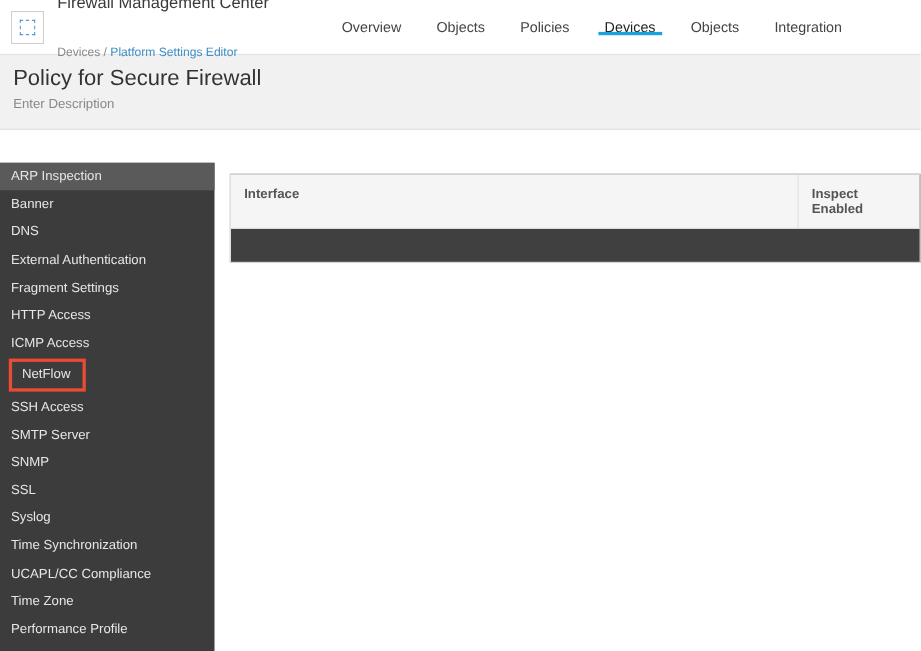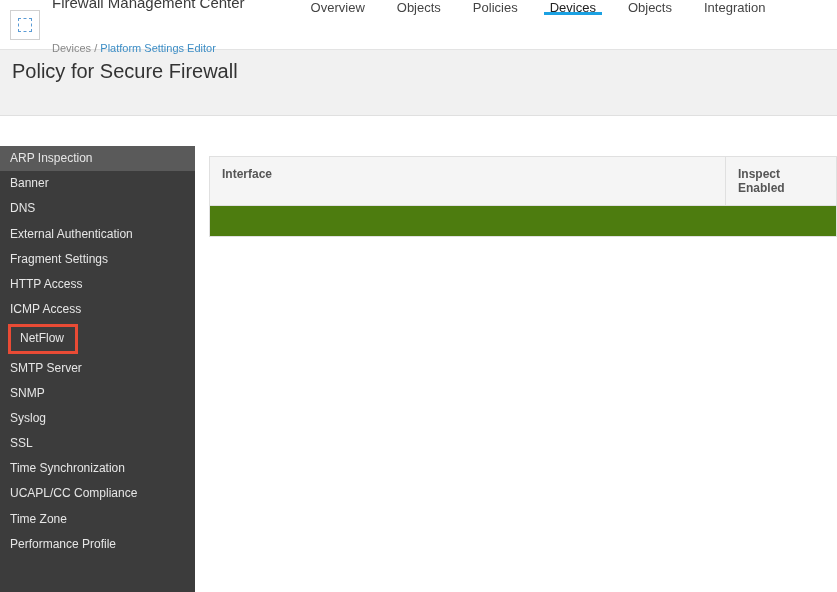--- a/index.html
+++ b/index.html
@@ -7,40 +7,40 @@
 
     
     .topbar { display: flex; align-items: center; height: 50px; border-bottom: 1px solid #e3e3e3; padding-left: 10px; }
     .brand-icon { width: 30px; height: 30px; border: 1px solid #d0d0d0; display: flex; align-items: center; justify-content: center; margin-right: 12px; }
     .brand-icon-inner { width: 14px; height: 14px; border: 1px dashed #5a9bd5; }
     .brand-text { display: flex; flex-direction: column; }
     .brand-title { font-size: 15px; color: #3a3a3a; line-height: 1.2; font-weight: 400;}
     .brand-sub { font-size: 11px; color: #888; line-height: 1.3; margin-top: 29px; }
     .brand-sub a { color: #3c8dc5; text-decoration: none; }
 
-    .topnav { display: flex; margin-left: 50px; height: 50px; align-items: flex-start; }
+    .topnav { display: flex; margin-left: 50px; height: 50px; align-items: center; }
     .topnav-item { display: flex; align-items: center; padding: 0 16px; font-size: 13px; color: #444; cursor: pointer; position: relative; }
     .topnav-item.active { color: #222; }
     .topnav-item.active::after { content: ""; position: absolute; left: 10px; right: 10px; bottom: 0; height: 3px; background: #1ba1e2; }
 
     
-    .titlebar { background: #f1f1f1; padding: 10px 12px 32px 12px; border-bottom: 1px solid #e0e0e0;}
+    .titlebar { background: #f1f1f1; padding: 10px 12px 16px 12px; border-bottom: 1px solid #e0e0e0;}
     .titlebar h1 { font-size: 20px; font-weight: 400; color: #333; }
     .titlebar .desc { font-size: 12px; color: #888; margin-top: 4px; }
 
     
     .content-row { display: flex; }
     .sidebar { width: 195px; background: #3c3c3c; color: #e6e6e6; padding-top: 0; min-height: 460px; margin-top: 30px;}
     .sidebar-item { padding: 6px 10px; font-size: 12px; cursor: pointer; color: #e6e6e6; line-height: 1.1; }
     .sidebar-item.selected { background: #5a5a5a; }
     .sidebar-item.highlighted { outline: 3px solid #e94b35; outline-offset: -1px; display: inline-block; padding-right: 12px; margin-left: 6px;}
     .sidebar .wrap-highlight { padding: 4px 4px; }
 
     .mainpane { flex: 1; padding: 40px 0 0 14px; }
-    .table-container { border: 1px solid #e0e0e0; border-top: 1px solid #e0e0e0; width: 100%; background: #4d7c0f; }
+    .table-container { border: 1px solid #e0e0e0; border-top: 1px solid #e0e0e0; width: 100%; background: #404040; }
     .table-header { display: flex; background: #f5f5f5; border-bottom: 1px solid #e0e0e0; }
     .th { padding: 10px 12px; font-size: 12px; font-weight: bold; color: #555; }
     .th-interface { flex: 1; border-right: 1px solid #e0e0e0; }
     .th-inspect { width: 110px; text-align: left; }
     .table-body { height: 30px; }
   </style>
 </head>
 <body>
 
 <div class="topbar">
@@ -58,38 +58,40 @@
     <div class="topnav-item">Objects</div>
     <div class="topnav-item">Policies</div>
     <div class="topnav-item active">Devices</div>
     <div class="topnav-item">Objects</div>
     <div class="topnav-item">Integration</div>
   </div>
 </div>
 
 <div class="titlebar">
   <h1>Policy for Secure Firewall</h1>
+  <div class="desc">Enter Description</div>
 </div>
 
 <div class="content-row">
   <div class="sidebar">
     <div class="sidebar-item selected">ARP Inspection</div>
     <div class="sidebar-item">Banner</div>
     <div class="sidebar-item">DNS</div>
     <div class="sidebar-item">External Authentication</div>
     <div class="sidebar-item">Fragment Settings</div>
     <div class="sidebar-item">HTTP Access</div>
     <div class="sidebar-item">ICMP Access</div>
     <div class="wrap-highlight">
       <span class="sidebar-item highlighted">NetFlow</span>
     </div>
+    <div class="sidebar-item">SSH Access</div>
     <div class="sidebar-item">SMTP Server</div>
     <div class="sidebar-item">SNMP</div>
+    <div class="sidebar-item">SSL</div>
     <div class="sidebar-item">Syslog</div>
-    <div class="sidebar-item">SSL</div>
     <div class="sidebar-item">Time Synchronization</div>
     <div class="sidebar-item">UCAPL/CC Compliance</div>
     <div class="sidebar-item">Time Zone</div>
     <div class="sidebar-item">Performance Profile</div>
   </div>
 
   <div class="mainpane">
     <div class="table-container">
       <div class="table-header">
         <div class="th th-interface">Interface</div>

